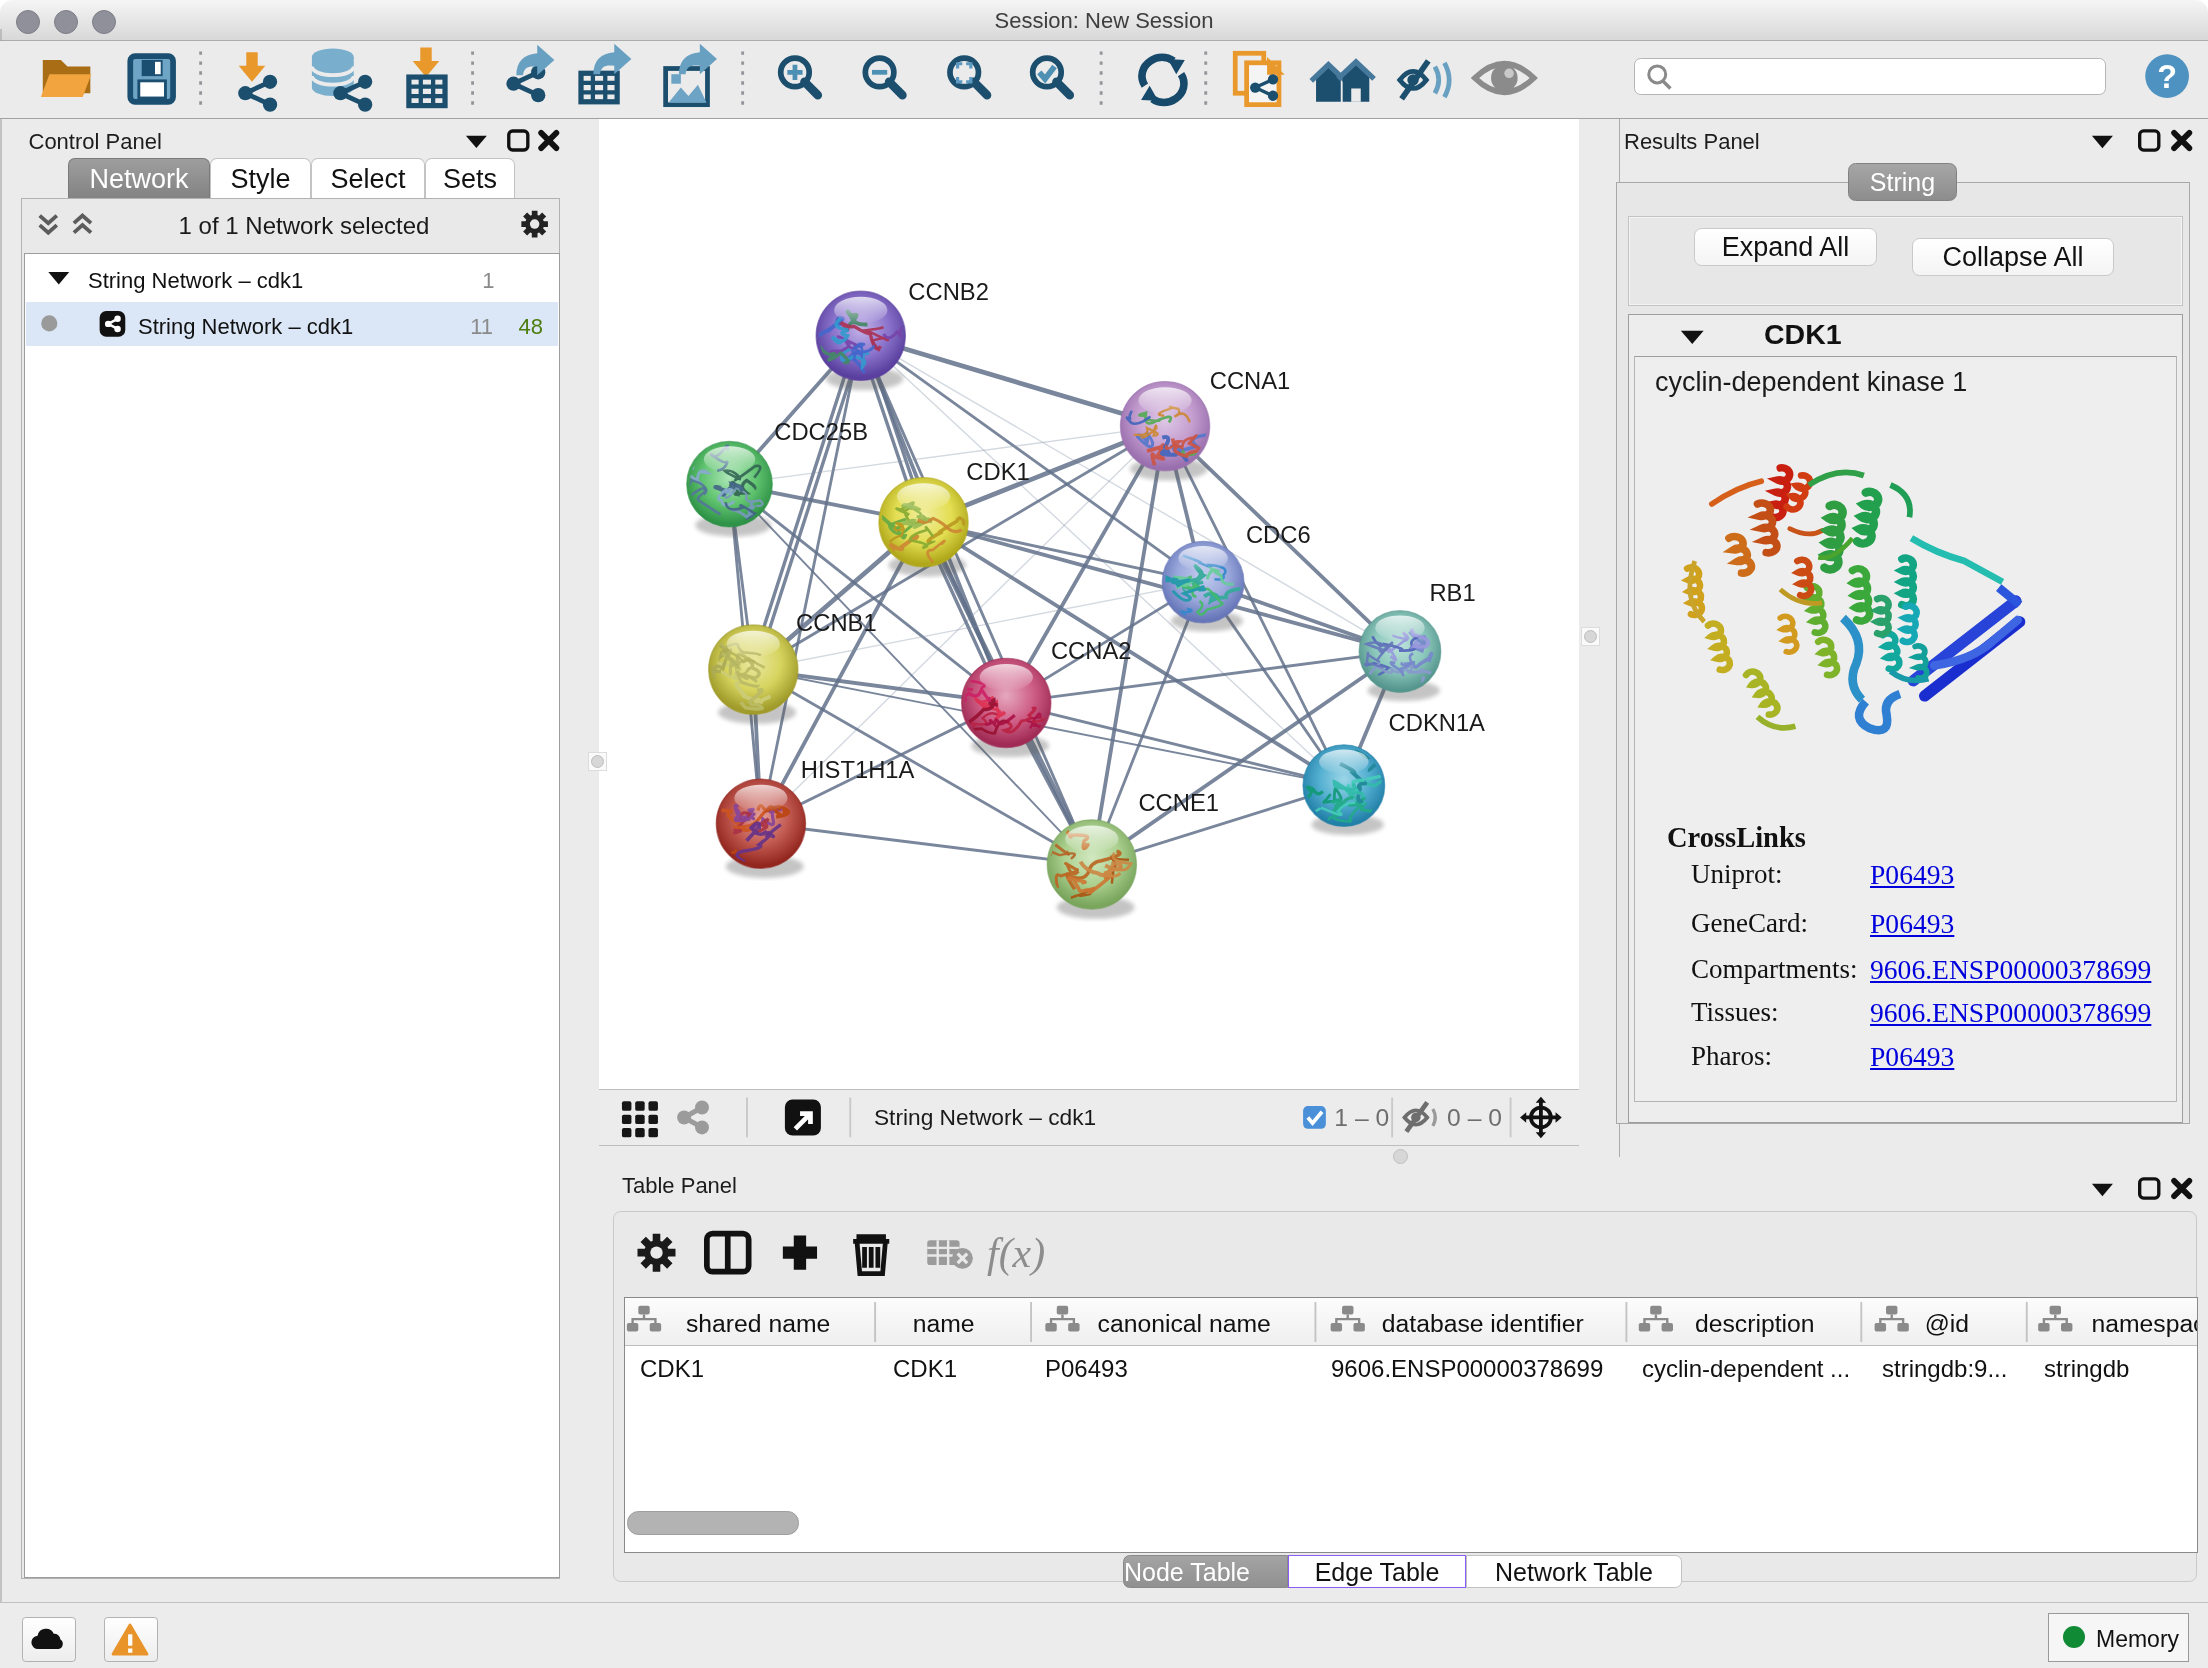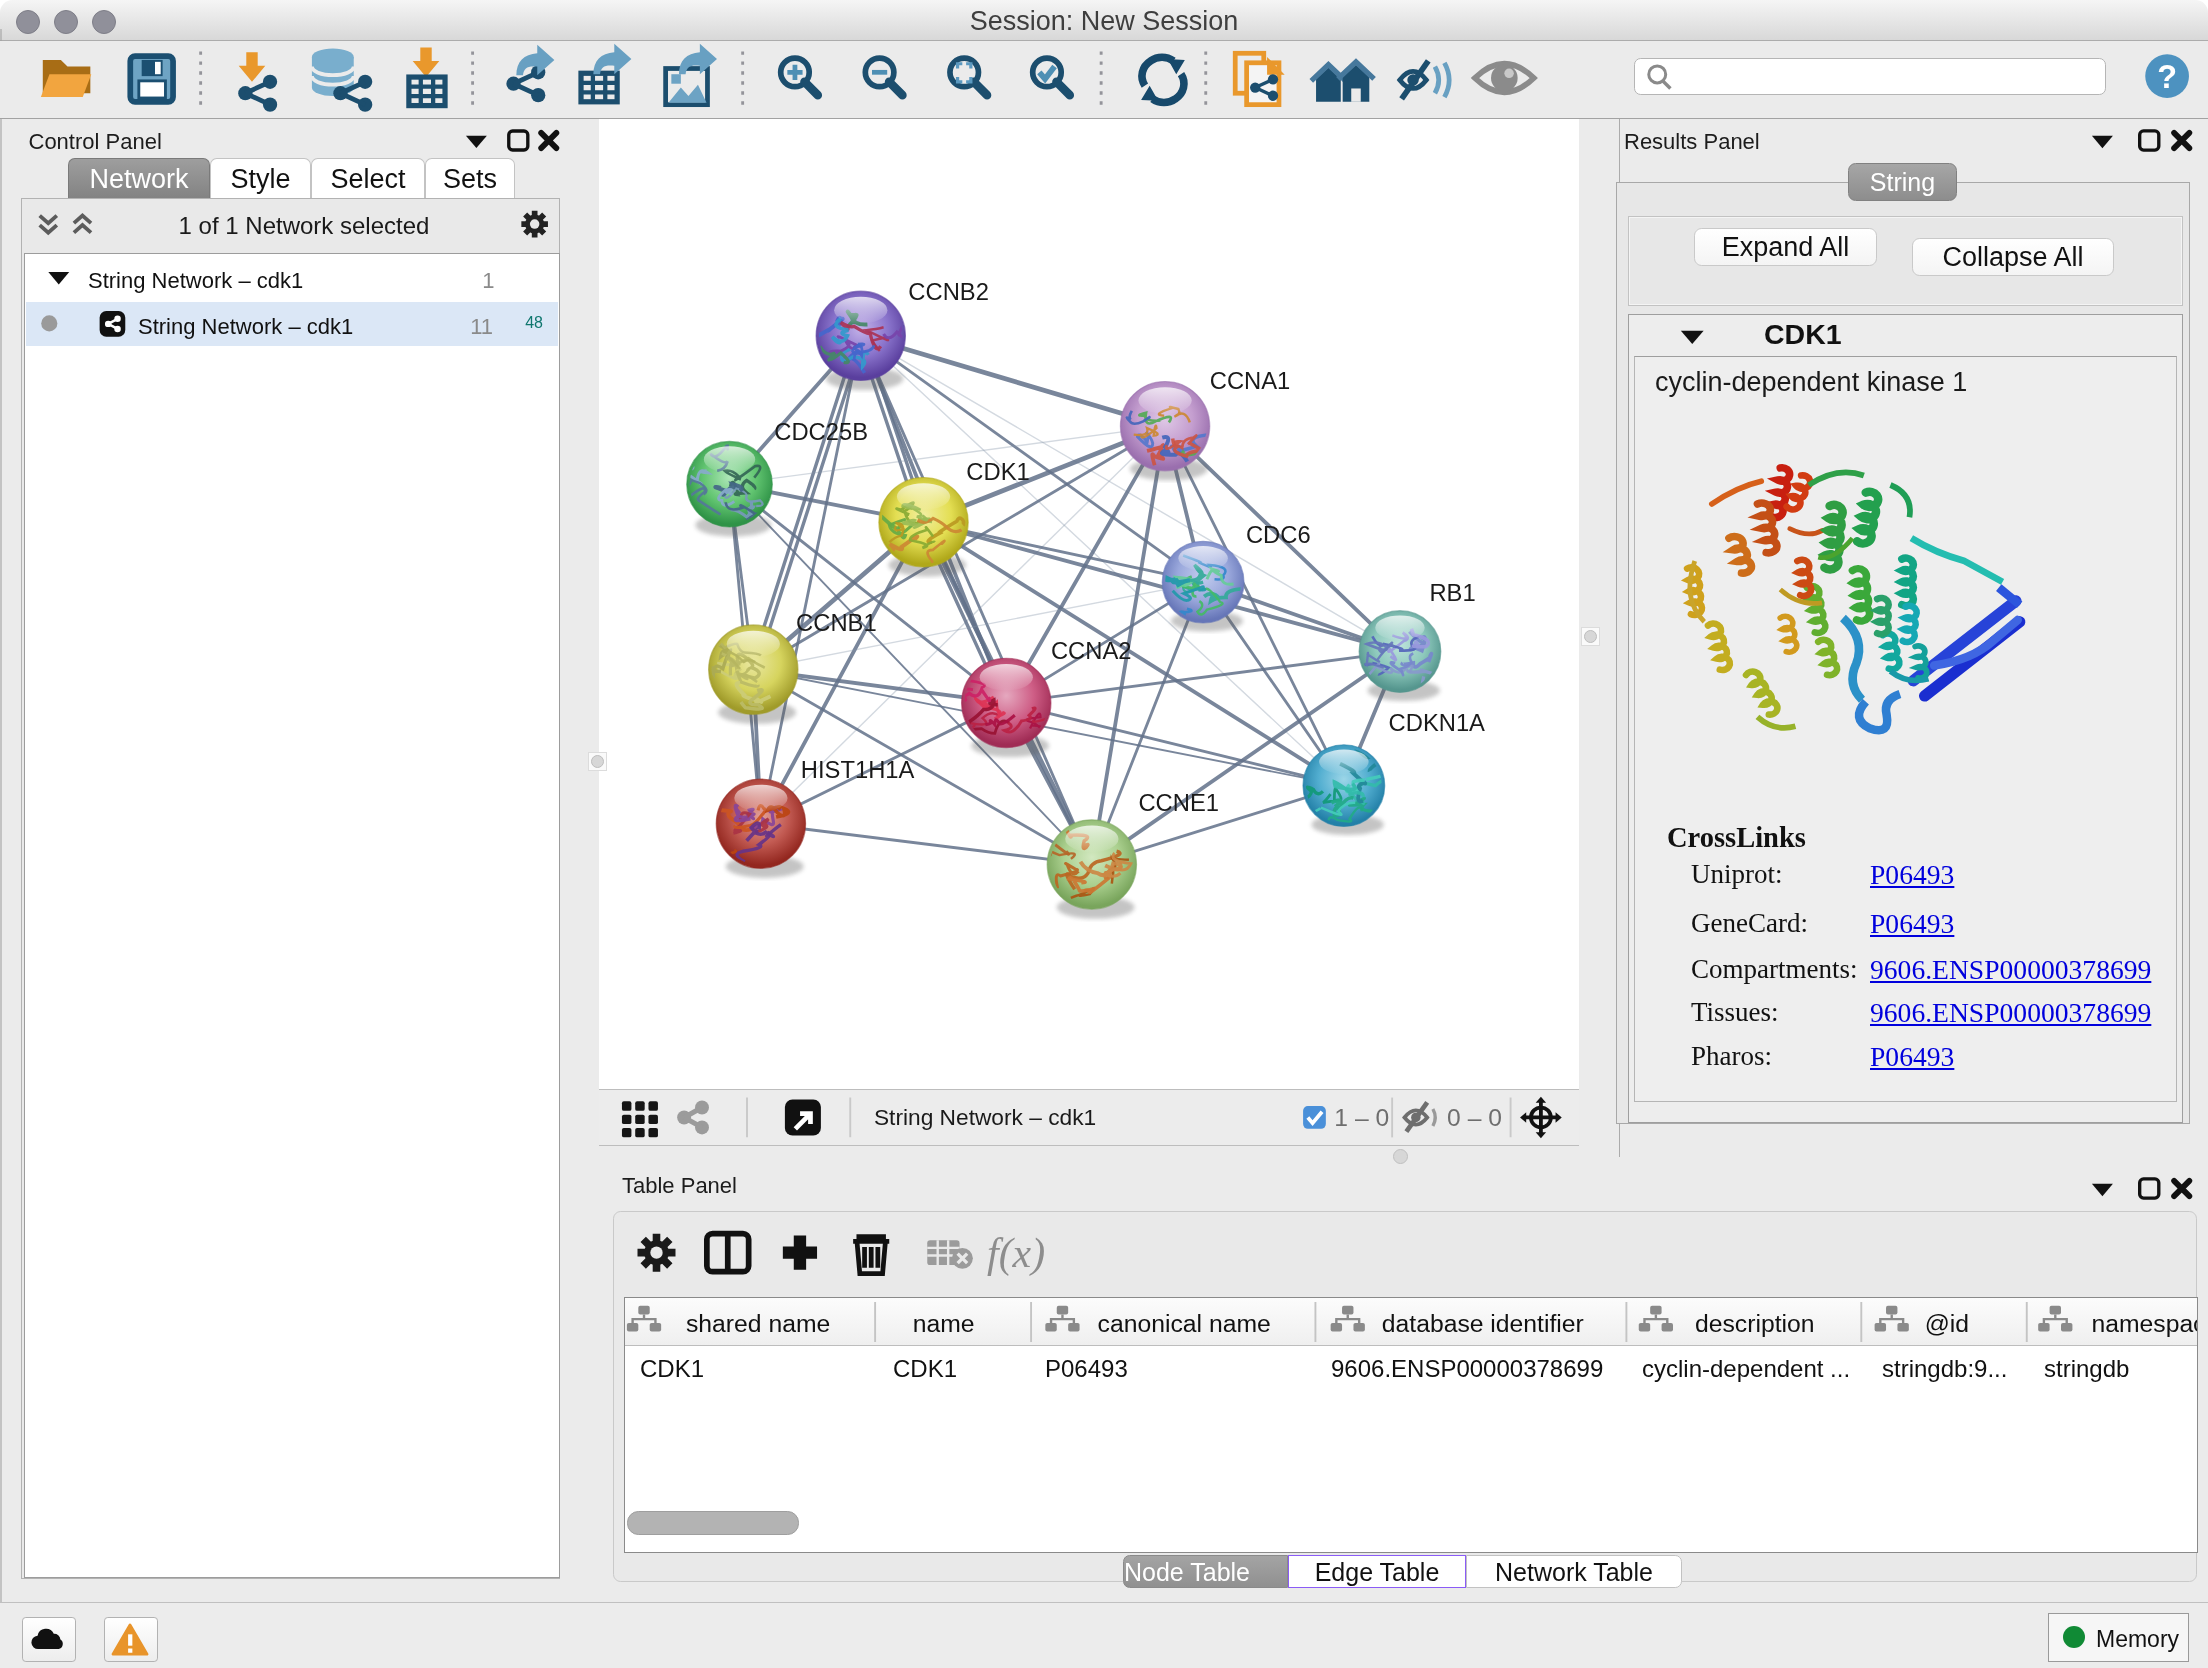--- a/index.html
+++ b/index.html
@@ -1,20 +1,20 @@
 <!DOCTYPE html>
 <html style="font-size:15px"><head><meta charset="utf-8"><style>
 html,body{margin:0;padding:0}
 body{width:2208px;height:1668px;position:relative;background:#ebebeb;font-family:"Liberation Sans",sans-serif;overflow:hidden}
 .abs{position:absolute}
 .nw{white-space:nowrap}
 
 #titlebar{left:0;top:0;width:2208px;height:40px;background:linear-gradient(#f5f5f5,#d8d8d8);border-bottom:1px solid #acacac;border-radius:12.4px 12.4px 0 0}
 .tl{top:9.5px;width:22px;height:22px;border-radius:50%;background:#90909a;border:1px solid #7e7e88}
-#wtitle{left:0;top:0;width:2208px;height:40px;line-height:42px;text-align:center;font-size:27px;color:#3e3e3e;font-weight:500}
+#wtitle{left:0;top:0;width:2208px;height:40px;line-height:42px;text-align:center;font-size:22px;color:#3e3e3e;font-weight:500}
 
 #toolbar{left:0;top:41px;width:2208px;height:77px;background:#ebebeb;border-bottom:1px solid #a2a2a2}
 
 #search{left:1634px;top:58px;width:470px;height:35px;background:#fff;border:1px solid #b5b5b5;border-radius:6.7px}
 #netview{left:599px;top:119px;width:980px;height:970px;background:#fff}
 #netbar{left:599px;top:1089px;width:980px;height:55px;background:#ececec;border-top:1px solid #bdbdbd;border-bottom:1px solid #bdbdbd}
 #rpanel{left:1619px;top:119px;width:590px;height:1038px;background:#ebebeb;border-left:1px solid #ababab}
 #tpanel{left:587px;top:1157px;width:1622px;height:445px}
 #statusbar{left:0;top:1602px;width:2208px;height:67px;background:#ececec;border-top:1px solid #c0c0c0}
 .paneltitle{font-size:22px;color:#1c1c1c}
@@ -194,21 +194,21 @@
         <circle cx="26" cy="-14" r="9"></circle>
         <circle cx="26" cy="14" r="9"></circle>
         <path d="M0,0 26,-14 M0,0 26,14" stroke="#fff" stroke-width="7" fill="none"></path>
       </g>
     </g>
 </svg>
 <div class="abs nw" style="left:88px;top:268px;font-size:22px;color:#111">String Network – cdk1</div>
 <div class="abs nw" style="left:466px;top:268px;width:28.5px;text-align:right;font-size:22px;color:#8a8a8a">1</div>
 <div class="abs nw" style="left:138px;top:314px;font-size:22px;color:#111">String Network – cdk1</div>
 <div class="abs nw" style="left:447px;top:314px;width:46px;text-align:right;font-size:22px;color:#8a8a8a">11</div>
-<div class="abs nw" style="left:497px;top:314px;width:46px;text-align:right;font-size:16px;color:#0f766e">48</div>
+<div class="abs nw" style="left:497px;top:314px;width:46px;text-align:right;font-size:22px;color:#4d7c0f">48</div>
 <div class="abs" id="netview"></div>
 <svg class="abs" style="left:599px;top:119px" width="980" height="970" viewBox="0 0 1030 1020">
 <defs>
 <radialGradient id="gB2" cx="50%" cy="42%" r="62%">
         <stop offset="0" stop-color="#c3b2e8"></stop>
         <stop offset="0.5" stop-color="#8a74cc"></stop>
         <stop offset="0.88" stop-color="#5a3f9e"></stop>
         <stop offset="1" stop-color="#5a3f9e"></stop>
       </radialGradient>
 <radialGradient id="gA1" cx="50%" cy="42%" r="62%">

